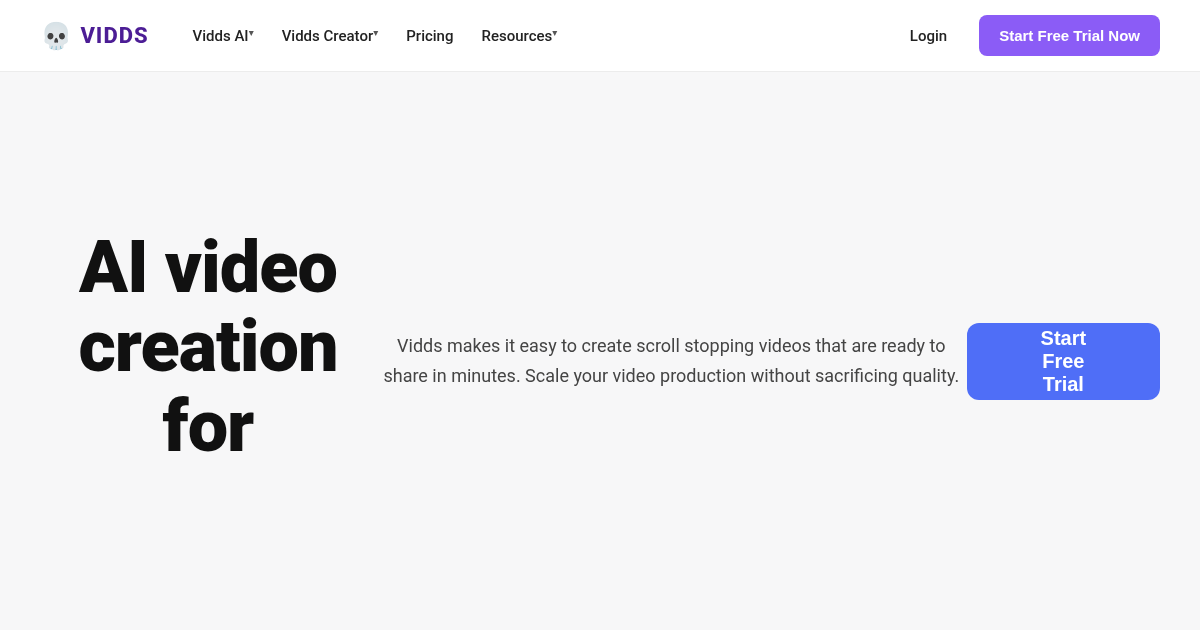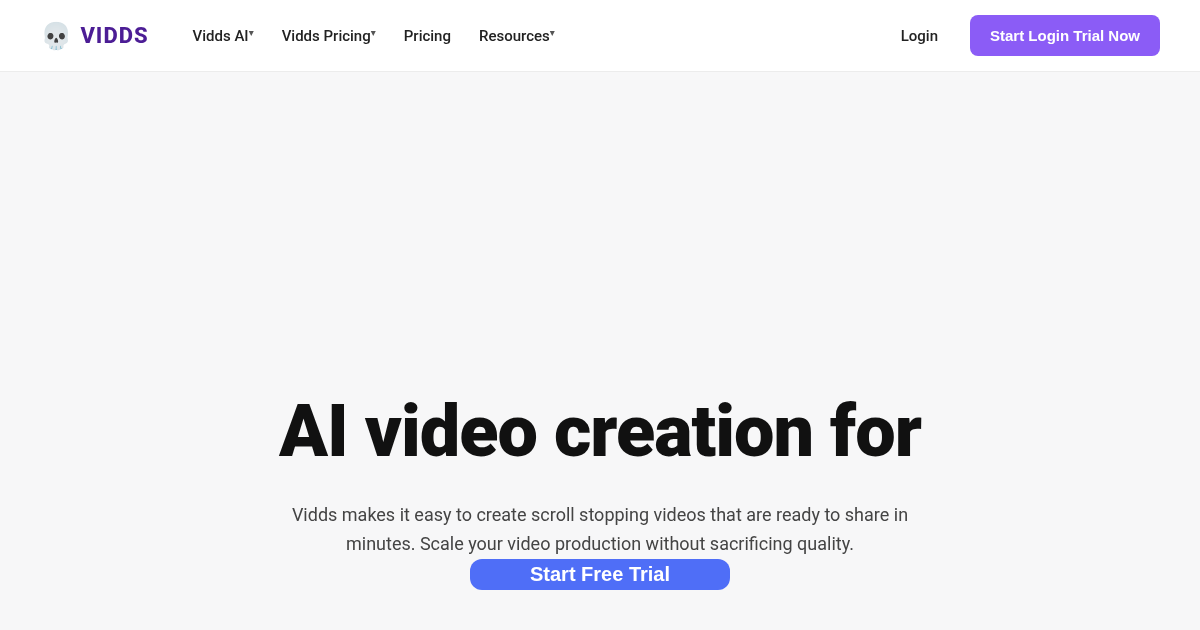--- a/index.html
+++ b/index.html
@@ -93,23 +93,23 @@
       padding: 12px 20px;
       border-radius: 8px;
       cursor: pointer;
       border: none;
       white-space: nowrap;
     }
 
     
     .hero {
       display: flex;
-      flex-direction: column;
+      flex-direction: row;
       align-items: center;
-      justify-content: flex-end;
+      justify-content: center;
       padding: 60px 40px 40px;
       text-align: center;
       background-color: #f7f7f8;
       height: calc(630px - 72px);
     }
 
     .hero-title {
       font-size: 72px;
       font-weight: 900;
       color: #111111;
@@ -151,35 +151,35 @@
     <div class="logo-area">
       <span class="skull-icon">💀</span>
       <span class="logo-text">VIDDS</span>
     </div>
     <div class="nav-links">
       <div class="nav-item">
         <span>Vidds AI</span>
         <span class="chevron">▾</span>
       </div>
       <div class="nav-item">
-        <span>Vidds Pricing</span>
+        <span>Vidds Creator</span>
         <span class="chevron">▾</span>
       </div>
       <div class="nav-item">
         <span>Pricing</span>
       </div>
       <div class="nav-item">
         <span>Resources</span>
         <span class="chevron">▾</span>
       </div>
     </div>
   </div>
   <div class="navbar-right">
     <div class="login-btn">Login</div>
-    <button class="cta-btn-nav">Start Login Trial Now</button>
+    <button class="cta-btn-nav">Start Free Trial Now</button>
   </div>
 </nav>
 
 <section class="hero">
   <h1 class="hero-title">
     <span>AI video creation for</span><br>
   </h1>
   <p class="hero-subtitle">Vidds makes it easy to create scroll stopping videos that are ready to share in minutes. Scale your video production without sacrificing quality.</p>
   <button class="cta-btn-hero">Start Free Trial</button>
 </section>

